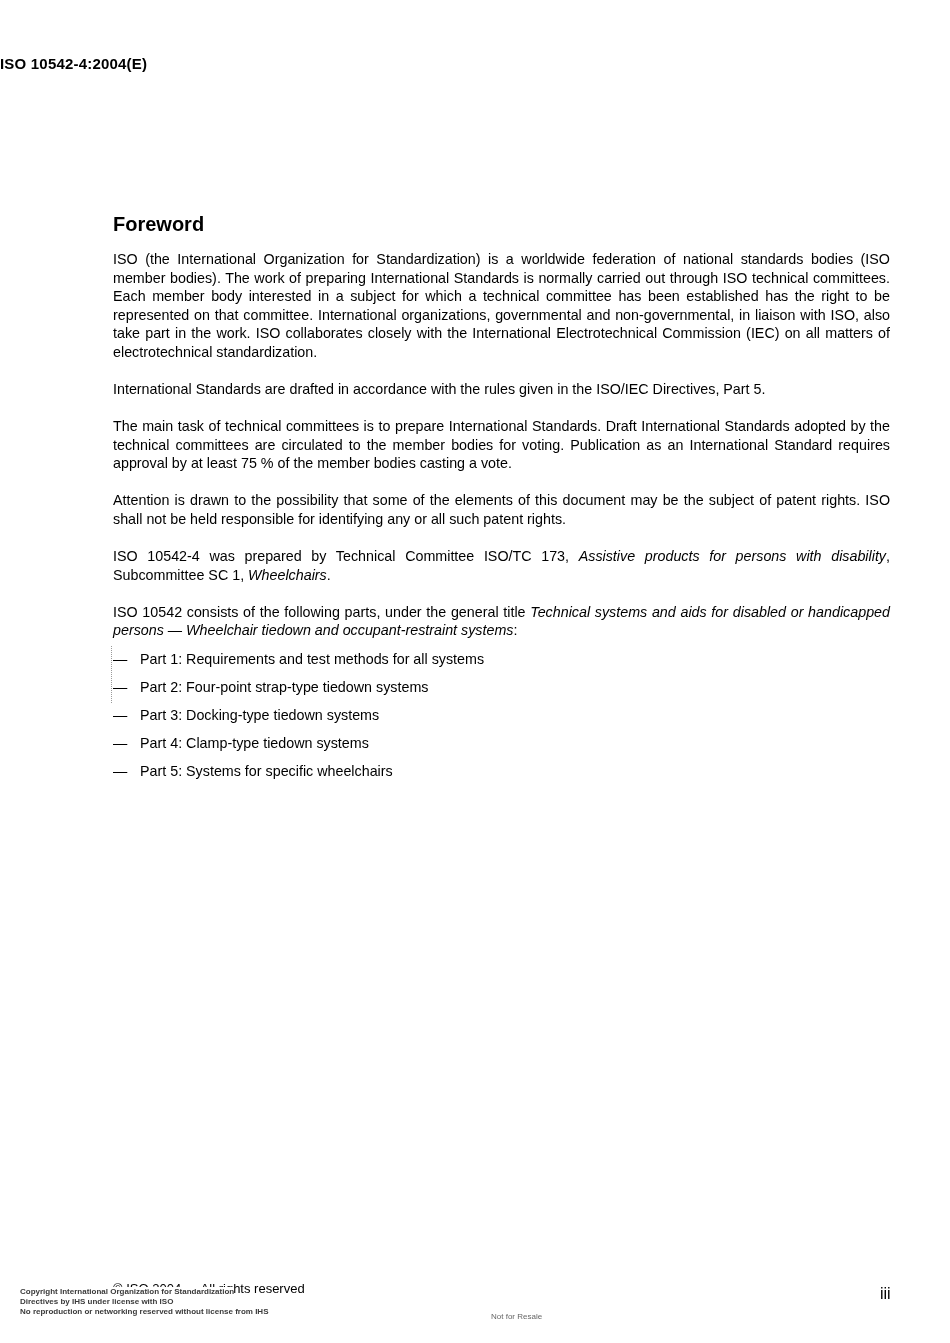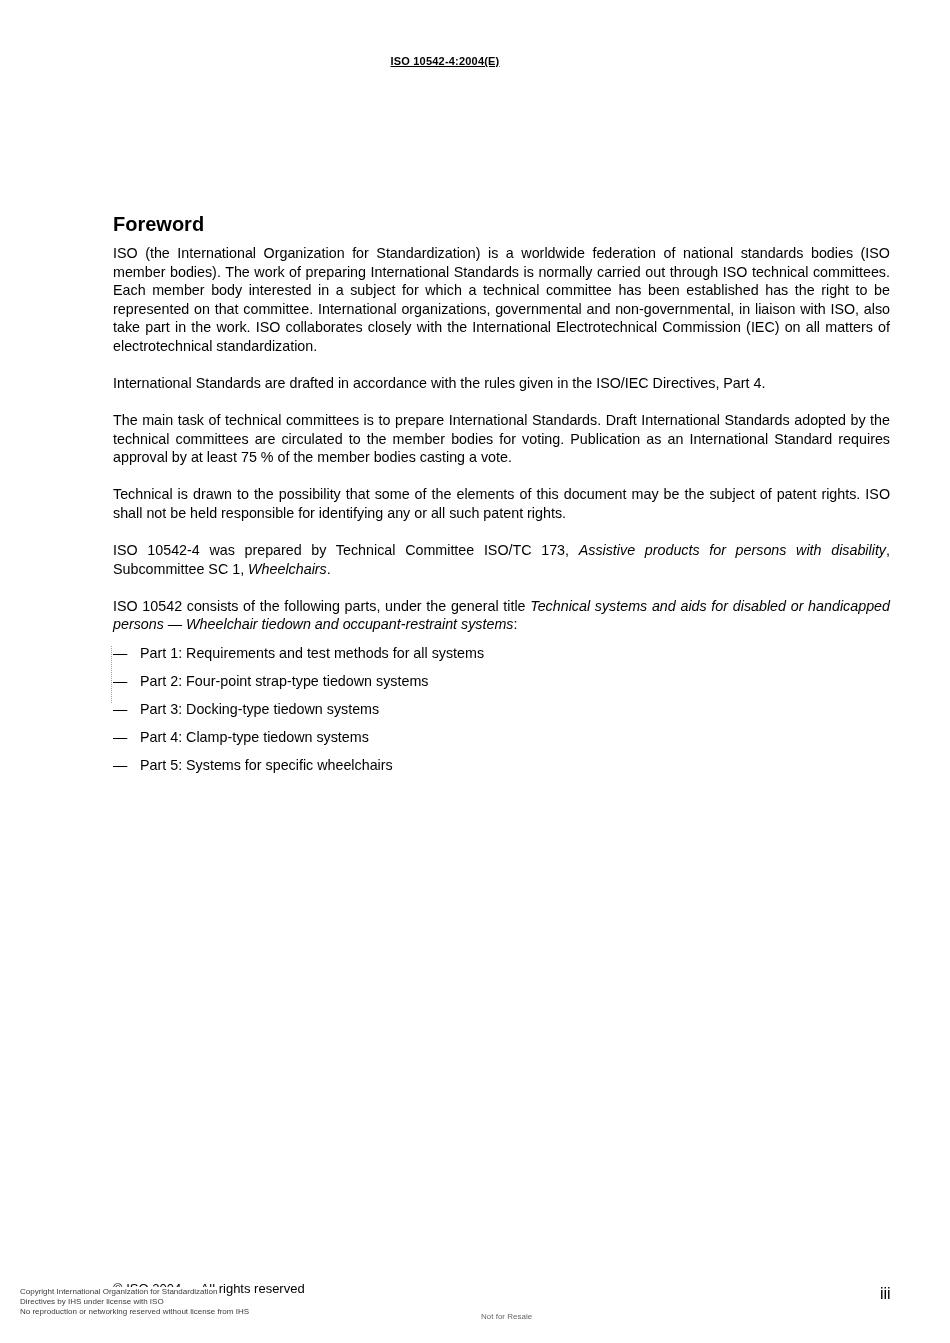--- a/index.html
+++ b/index.html
@@ -10,37 +10,36 @@
     background: #ffffff;
     font-family: "Liberation Sans", sans-serif;
     color: #000000;
     overflow: hidden;
   }
   .doc-header {
     position: absolute;
     top: 55px;
     left: 0;
     right: 60px;
-    text-align: center;
+    text-align: left;
     font-weight: bold;
-    font-size: 11px;
+    font-size: 15px;
     letter-spacing: 0.2px;
-    text-decoration: underline;
   }
   .content {
     position: absolute;
     left: 113px;
     top: 212px;
     width: 777px;
   }
   .foreword-title {
     font-size: 20px;
     line-height: 24px;
     font-weight: bold;
-    margin: 0 0 8px 0;
+    margin: 0 0 14px 0;
   }
   .body-par {
     font-size: 14.3px;
     line-height: 18.6px;
     text-align: justify;
     margin: 0 0 18.5px 0;
   }
   .body-par.no-bottom { margin-bottom: 10px; }
   .part-list { margin-top: 6px; }
   .part-item {
@@ -67,29 +66,30 @@
     line-height: 15px;
     white-space: nowrap;
   }
   .ihs-stamp {
     position: absolute;
     left: 20px;
     top: 1287px;
     font-size: 8px;
     line-height: 10px;
     color: #3a3a3a;
+    font-weight: bold;
   }
   .ihs-stamp .stamp-line { display: block; }
   .ihs-stamp .stamp-line span {
     display: inline-block;
     background: #ffffff;
   }
   .not-for-resale {
     position: absolute;
-    left: 481px;
+    left: 491px;
     top: 1312px;
     font-size: 8px;
     color: #666666;
   }
   .page-number {
     position: absolute;
     left: 880px;
     top: 1285px;
     font-size: 16px;
   }
@@ -102,25 +102,25 @@
 
   <div class="doc-header">ISO 10542-4:2004(E)</div>
 
   <div class="change-bar"></div>
 
   <div class="content">
     <h1 class="foreword-title">Foreword</h1>
 
     <p class="body-par">ISO (the International Organization for Standardization) is a worldwide federation of national standards bodies (ISO member bodies). The work of preparing International Standards is normally carried out through ISO technical committees. Each member body interested in a subject for which a technical committee has been established has the right to be represented on that committee. International organizations, governmental and non-governmental, in liaison with ISO, also take part in the work. ISO collaborates closely with the International Electrotechnical Commission (IEC) on all matters of electrotechnical standardization.</p>
 
-    <p class="body-par">International Standards are drafted in accordance with the rules given in the ISO/IEC Directives, Part 4.</p>
+    <p class="body-par">International Standards are drafted in accordance with the rules given in the ISO/IEC Directives, Part 5.</p>
 
     <p class="body-par">The main task of technical committees is to prepare International Standards. Draft International Standards adopted by the technical committees are circulated to the member bodies for voting. Publication as an International Standard requires approval by at least 75 % of the member bodies casting a vote.</p>
 
-    <p class="body-par">Technical is drawn to the possibility that some of the elements of this document may be the subject of patent rights. ISO shall not be held responsible for identifying any or all such patent rights.</p>
+    <p class="body-par">Attention is drawn to the possibility that some of the elements of this document may be the subject of patent rights. ISO shall not be held responsible for identifying any or all such patent rights.</p>
 
     <p class="body-par"><span>ISO 10542-4 was prepared by Technical Committee ISO/TC 173, </span><i>Assistive products for persons with disability</i><span>, Subcommittee SC 1, </span><i>Wheelchairs</i><span>.</span></p>
 
     <p class="body-par no-bottom"><span>ISO 10542 consists of the following parts, under the general title </span><i>Technical systems and aids for disabled or handicapped persons — Wheelchair tiedown and occupant-restraint systems</i><span>:</span></p>
 
     <div class="part-list">
       <div class="part-item">
         <span class="part-dash">—</span>
         <span class="part-text">Part 1: Requirements and test methods for all systems</span>
       </div>

